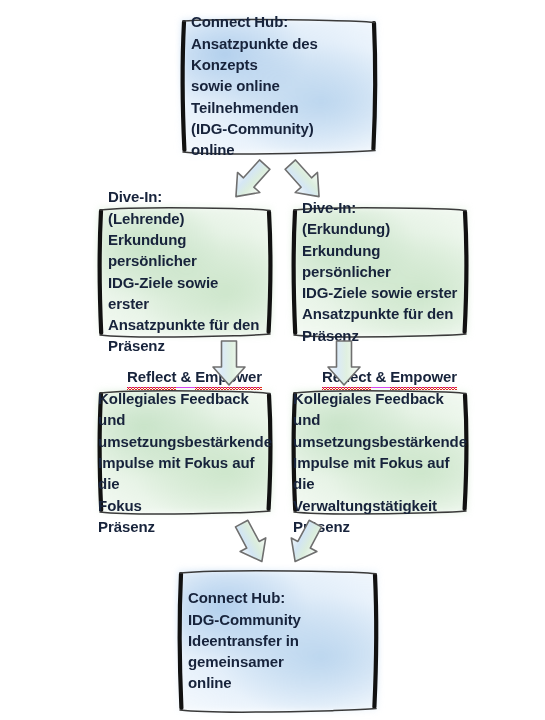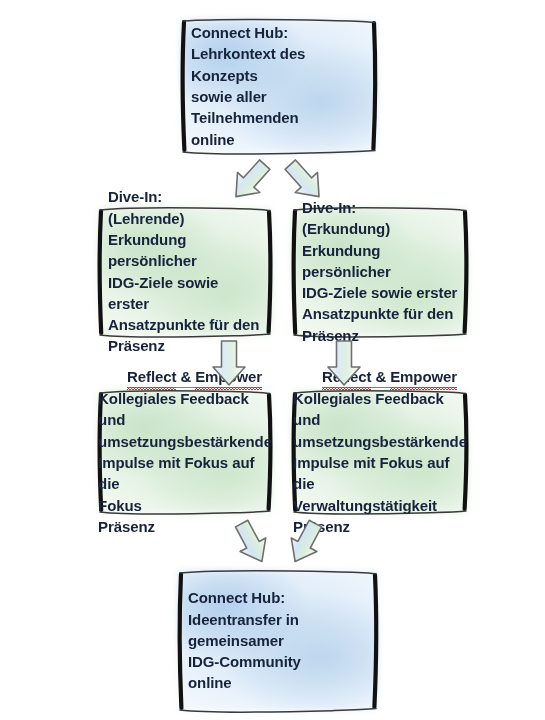--- a/index.html
+++ b/index.html
@@ -128,22 +128,23 @@
   <div class="node" style="left:179px; top:17px; width:200px; height:138px;">
     <div class="fill blue"></div>
     <svg class="frame" viewBox="0 0 200 138" preserveAspectRatio="none">
       <path class="side" d="M5,5 C3.2,40 3.6,95 5.4,133"></path>
       <path class="side" d="M195,6 C196.6,42 196.2,96 194.4,132"></path>
       <path class="edge" d="M4,4 C40,1.6 100,2.4 150,3.4 C170,3.8 185,4.4 196,5.4"></path>
       <path class="edge" d="M4,135 C38,138.6 104,137 152,135.6 C172,135 186,134.4 196,133.6"></path>
     </svg>
     <div class="inner">
       <div>Connect Hub:</div>
-      <div>Lehrkontext des Konzepts</div>
-      <div>sowie aller Teilnehmenden</div>
+      <div>Ansatzpunkte des Konzepts</div>
+      <div>sowie online Teilnehmenden</div>
+      <div>(IDG-Community)</div>
       <div>online</div>
     </div>
   </div>
 
   <div class="arrow" style="left:226px; top:157px; width:48px; height:48px;">
     <svg width="48" height="48" viewBox="0 0 48 48">
       <defs>
         <linearGradient id="gA1" x1="0" y1="0" x2="1" y2="0">
           <stop offset="0%" stop-color="#f4f8fb"></stop>
           <stop offset="35%" stop-color="#d5e7f4"></stop>
@@ -316,19 +317,19 @@
   <div class="node" style="left:176px; top:568px; width:204px; height:145px;">
     <div class="fill blue"></div>
     <svg class="frame" viewBox="0 0 204 145" preserveAspectRatio="none">
       <path class="side" d="M5,6 C3.2,44 3.6,100 5.4,140"></path>
       <path class="side" d="M199,7 C200.8,46 200.2,100 198.4,139"></path>
       <path class="edge" d="M4,5 C42,2 104,2.6 156,3.8 C176,4.2 190,4.8 200,5.8"></path>
       <path class="edge" d="M4,142 C38,146 108,144 158,142.6 C178,142 192,141.4 200,140.6"></path>
     </svg>
     <div class="inner">
       <div>Connect Hub:</div>
+      <div>IDG-Community</div>
       <div>Ideentransfer in gemeinsamer</div>
-      <div>IDG-Community</div>
       <div>online</div>
     </div>
   </div>
 
 </div>
 
 </body></html>

